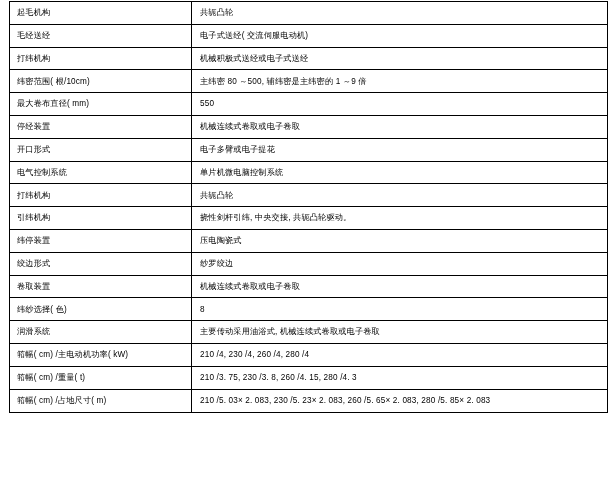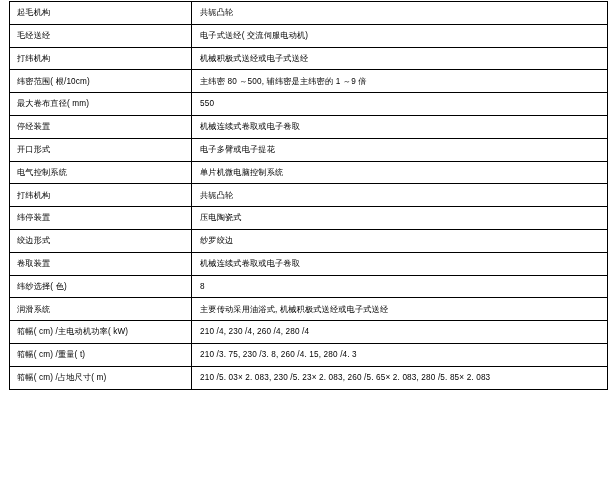--- a/index.html
+++ b/index.html
@@ -92,38 +92,42 @@
       </tr>
       <tr>
         <td class="label">电气控制系统</td>
         <td class="value">单片机微电脑控制系统</td>
       </tr>
       <tr>
         <td class="label">打纬机构</td>
         <td class="value">共轭凸轮</td>
       </tr>
       <tr>
+        <td class="label">引纬机构</td>
+        <td class="value">挠性剑杆引纬, 中央交接, 共轭凸轮驱动。</td>
+      </tr>
+      <tr>
         <td class="label">纬停装置</td>
         <td class="value">压电陶瓷式</td>
       </tr>
       <tr>
         <td class="label">绞边形式</td>
         <td class="value">纱罗绞边</td>
       </tr>
       <tr>
         <td class="label">卷取装置</td>
         <td class="value">机械连续式卷取或电子卷取</td>
       </tr>
       <tr>
         <td class="label">纬纱选择( 色)</td>
         <td class="value">8</td>
       </tr>
       <tr>
         <td class="label">润滑系统</td>
-        <td class="value">主要传动采用油浴式, 机械积极式送经或电子式送经</td>
+        <td class="value">主要传动采用油浴式, 机械连续式卷取或电子卷取</td>
       </tr>
       <tr class="tall">
         <td class="label">筘幅( cm) /主电动机功率( kW)</td>
         <td class="value">210 /4, 230 /4, 260 /4, 280 /4</td>
       </tr>
       <tr class="tall">
         <td class="label">筘幅( cm) /重量( t)</td>
         <td class="value">210 /3. 75, 230 /3. 8, 260 /4. 15, 280 /4. 3</td>
       </tr>
       <tr class="tall">

